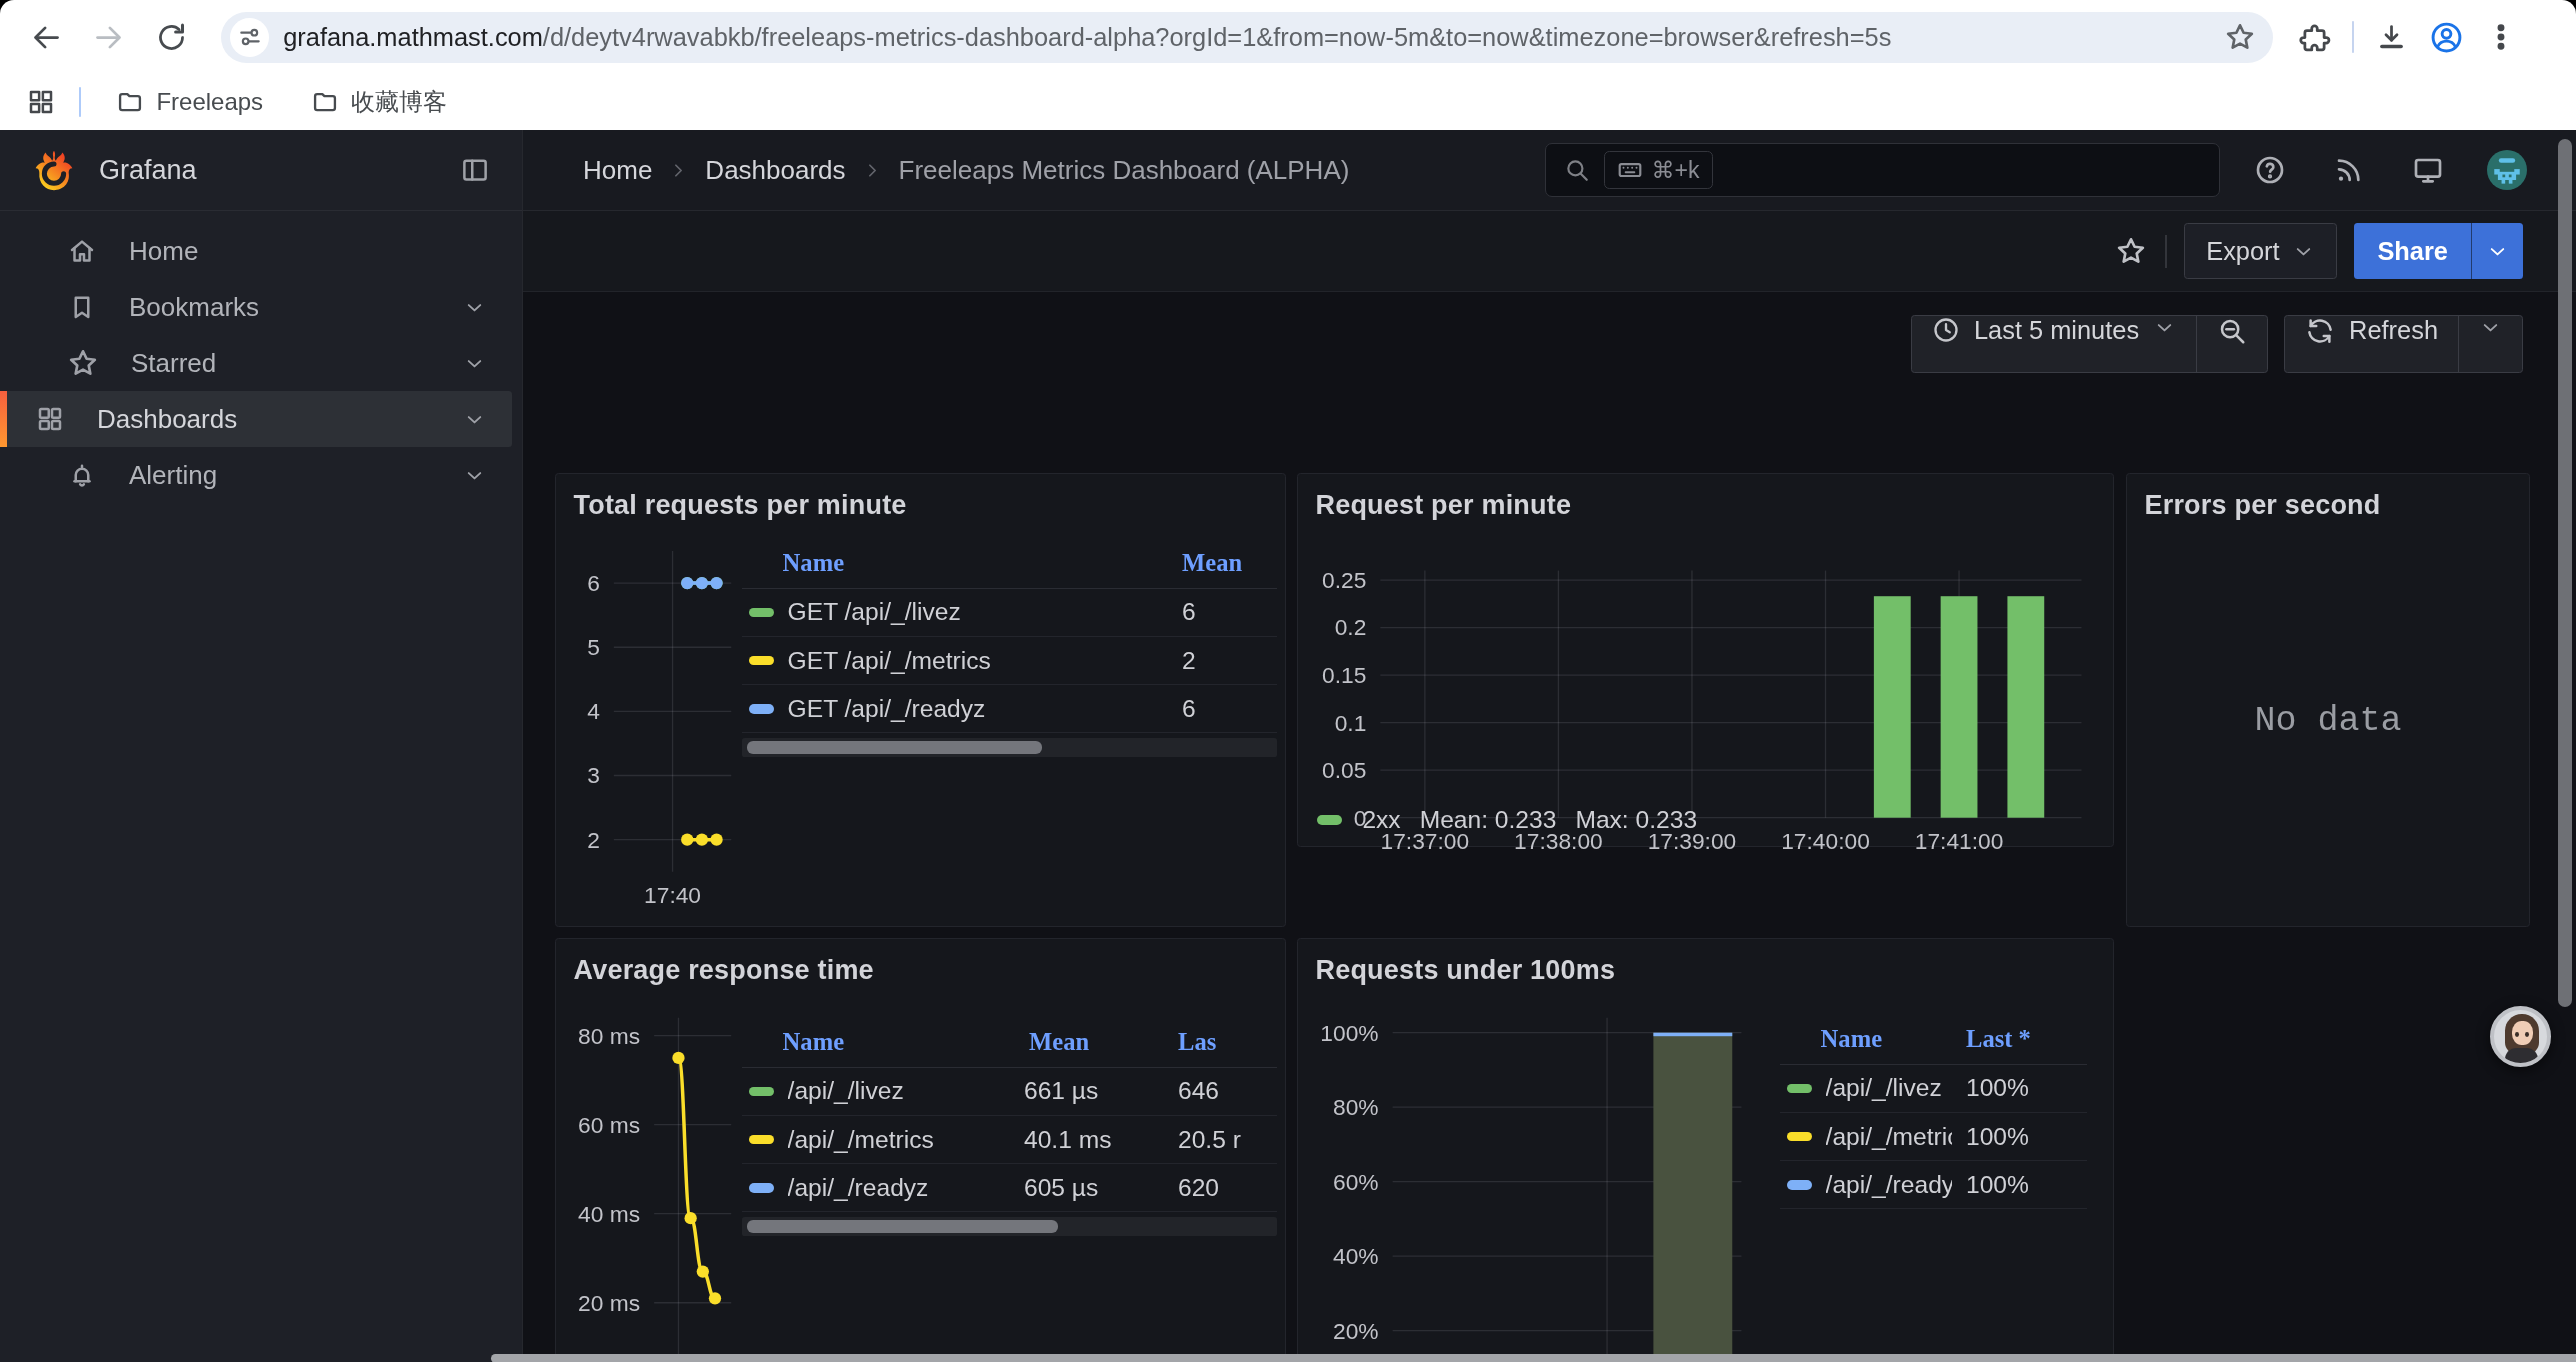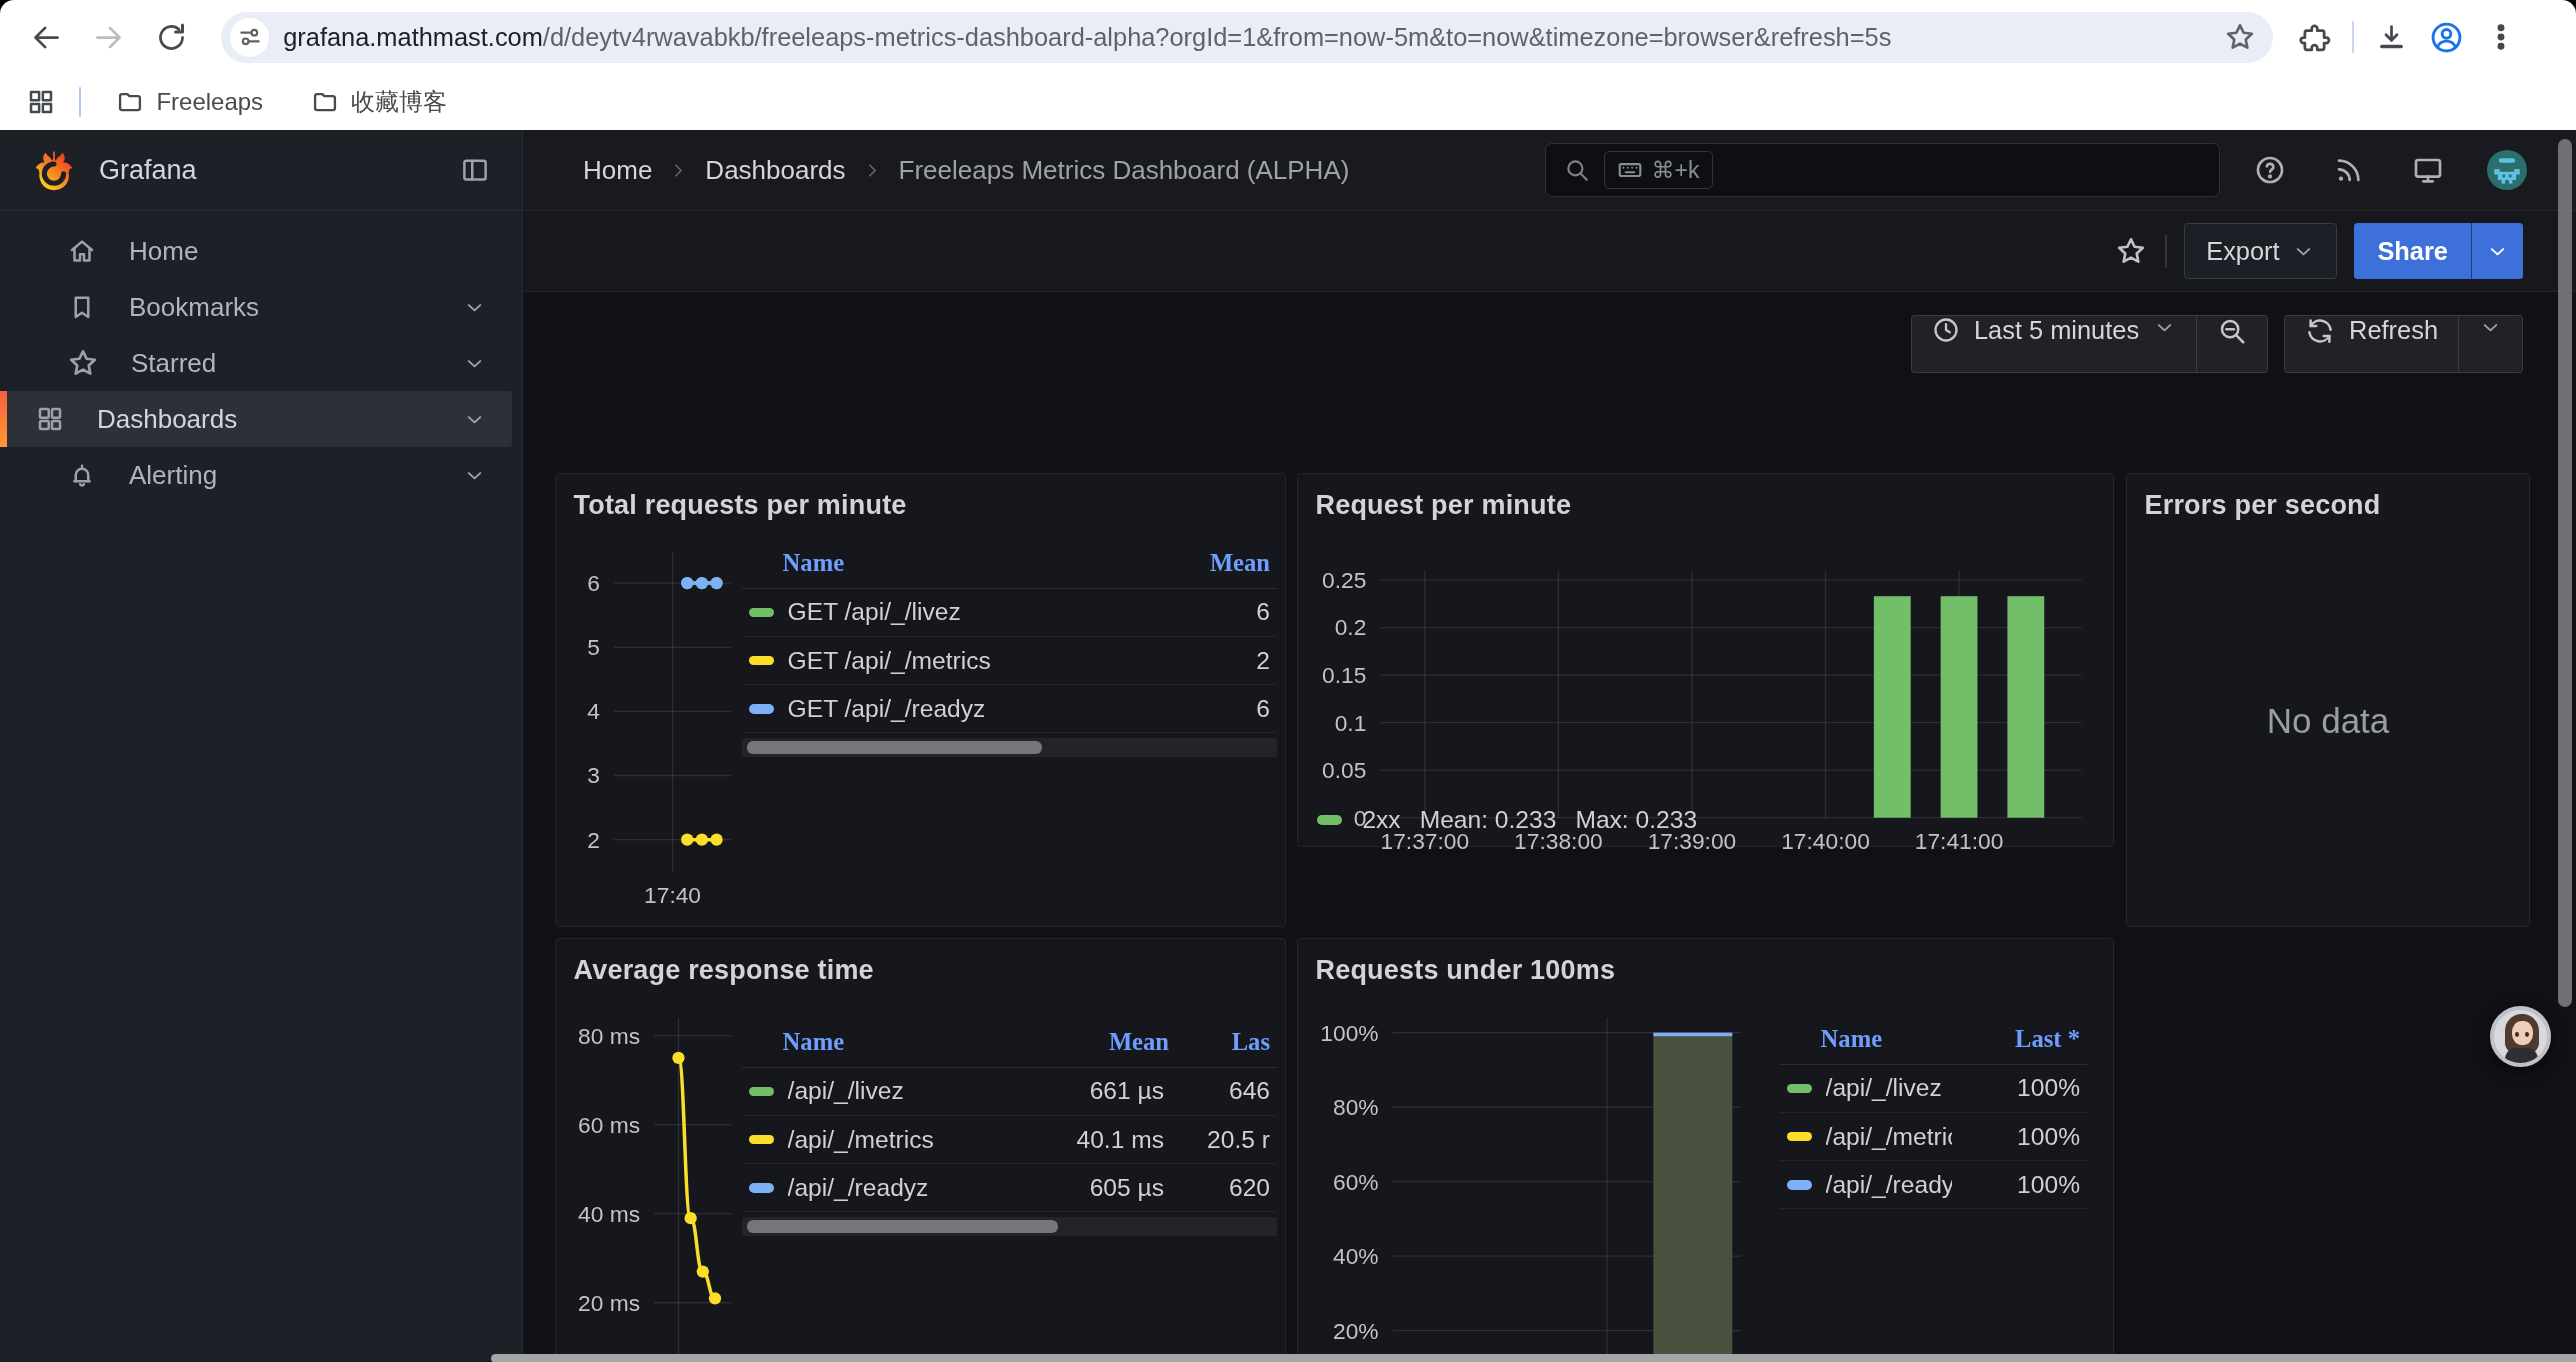--- a/index.html
+++ b/index.html
@@ -92,32 +92,32 @@
   
   .panel { position:absolute; background:#15171c; border:1.3px solid #23252c; border-radius:3.5px; }
   .p1 { left:32px;  top:262px; width:731px; height:454px; }
   .p2 { left:774px; top:262px; width:817px; height:374px; }
   .p3 { left:1603px;top:262px; width:404px; height:454px; }
   .p4 { left:32px;  top:727px; width:731px; height:526px; }
   .p5 { left:774px; top:727px; width:817px; height:526px; }
   .panel h2 { margin:0; padding:16px 17.5px 0; font-size:27px; font-weight:700; color:#d3d4d9; letter-spacing:0.2px; white-space:nowrap; }
   .chart { position:absolute; left:14px; right:14px; top:56px; bottom:14px; }
   .p2 .chart { bottom:60px; }
-  .no-data { position:absolute; inset:56px 14px 14px; display:flex; align-items:center; justify-content:center; font-size:35px; color:#9a9da3; }
+  .no-data { position:absolute; inset:56px 14px 14px; display:flex; align-items:center; justify-content:center; font-size:35px; color:#9a9da3;font-family:Liberation Mono, monospace; }
 
   .legend-table { position:absolute; font-size:24.6px; color:#d0d1d6; }
   .p1 .legend-table { left:186px; top:70px; width:535px; }
   .p4 .legend-table { left:186px; top:84px; width:535px; }
   .p5 .legend-table { left:482px; top:81px; width:307px; }
   .lt-head { display:flex; align-items:center; gap:9px; padding:5.3px 7px 10.5px; color:#6e9fff; font-weight:700; border-bottom:1.3px solid #2a2c33;font-family:Liberation Serif, serif; }
   .lt-row { display:flex; align-items:center; gap:14px; padding:9.6px 7px; border-bottom:1.3px solid #23252c; }
   .lt-sw { width:24.6px; height:9.6px; border-radius:5.3px; flex:0 0 auto; }
   .lt-swsp { width:24.6px; flex:0 0 auto; }
   .lt-name { flex:1; white-space:nowrap; overflow:hidden; }
-  .lt-val { text-align:right; flex:0 0 auto; white-space:nowrap; }
+  .lt-val { text-align:left; flex:0 0 auto; white-space:nowrap; }
   .legend-scroll { position:relative; height:19px; background:#222429; border-radius:2.6px; margin-top:4.4px; }
   .legend-scroll b { position:absolute; left:5.3px; top:3.5px; height:12.3px; border-radius:6.1px; background:#74767c; }
 
   .legend-inline { position:absolute; left:19px; bottom:12.3px; display:flex; align-items:center; gap:19px; font-size:24.6px; color:#d0d1d6; }
   .legend-inline .lt-sw { margin-right:1.8px; }
 
   
   .vscroll { position:absolute; right:4.4px; top:139px; width:14px; height:868px; border-radius:7px; background:#6e7075; }
   .hscroll { position:absolute; left:491px; right:0; bottom:0; height:8.8px; border-radius:4.4px 0 0 4.4px; background:#a3a5a9; }
   .assistant { position:absolute; left:2490px; top:1006px; width:61px; height:61px; border-radius:50%; background:#d7d9dd; border:4.4px solid #bfc1c6; overflow:hidden; box-shadow:0 3.5px 12.3px rgba(0,0,0,.55); }

